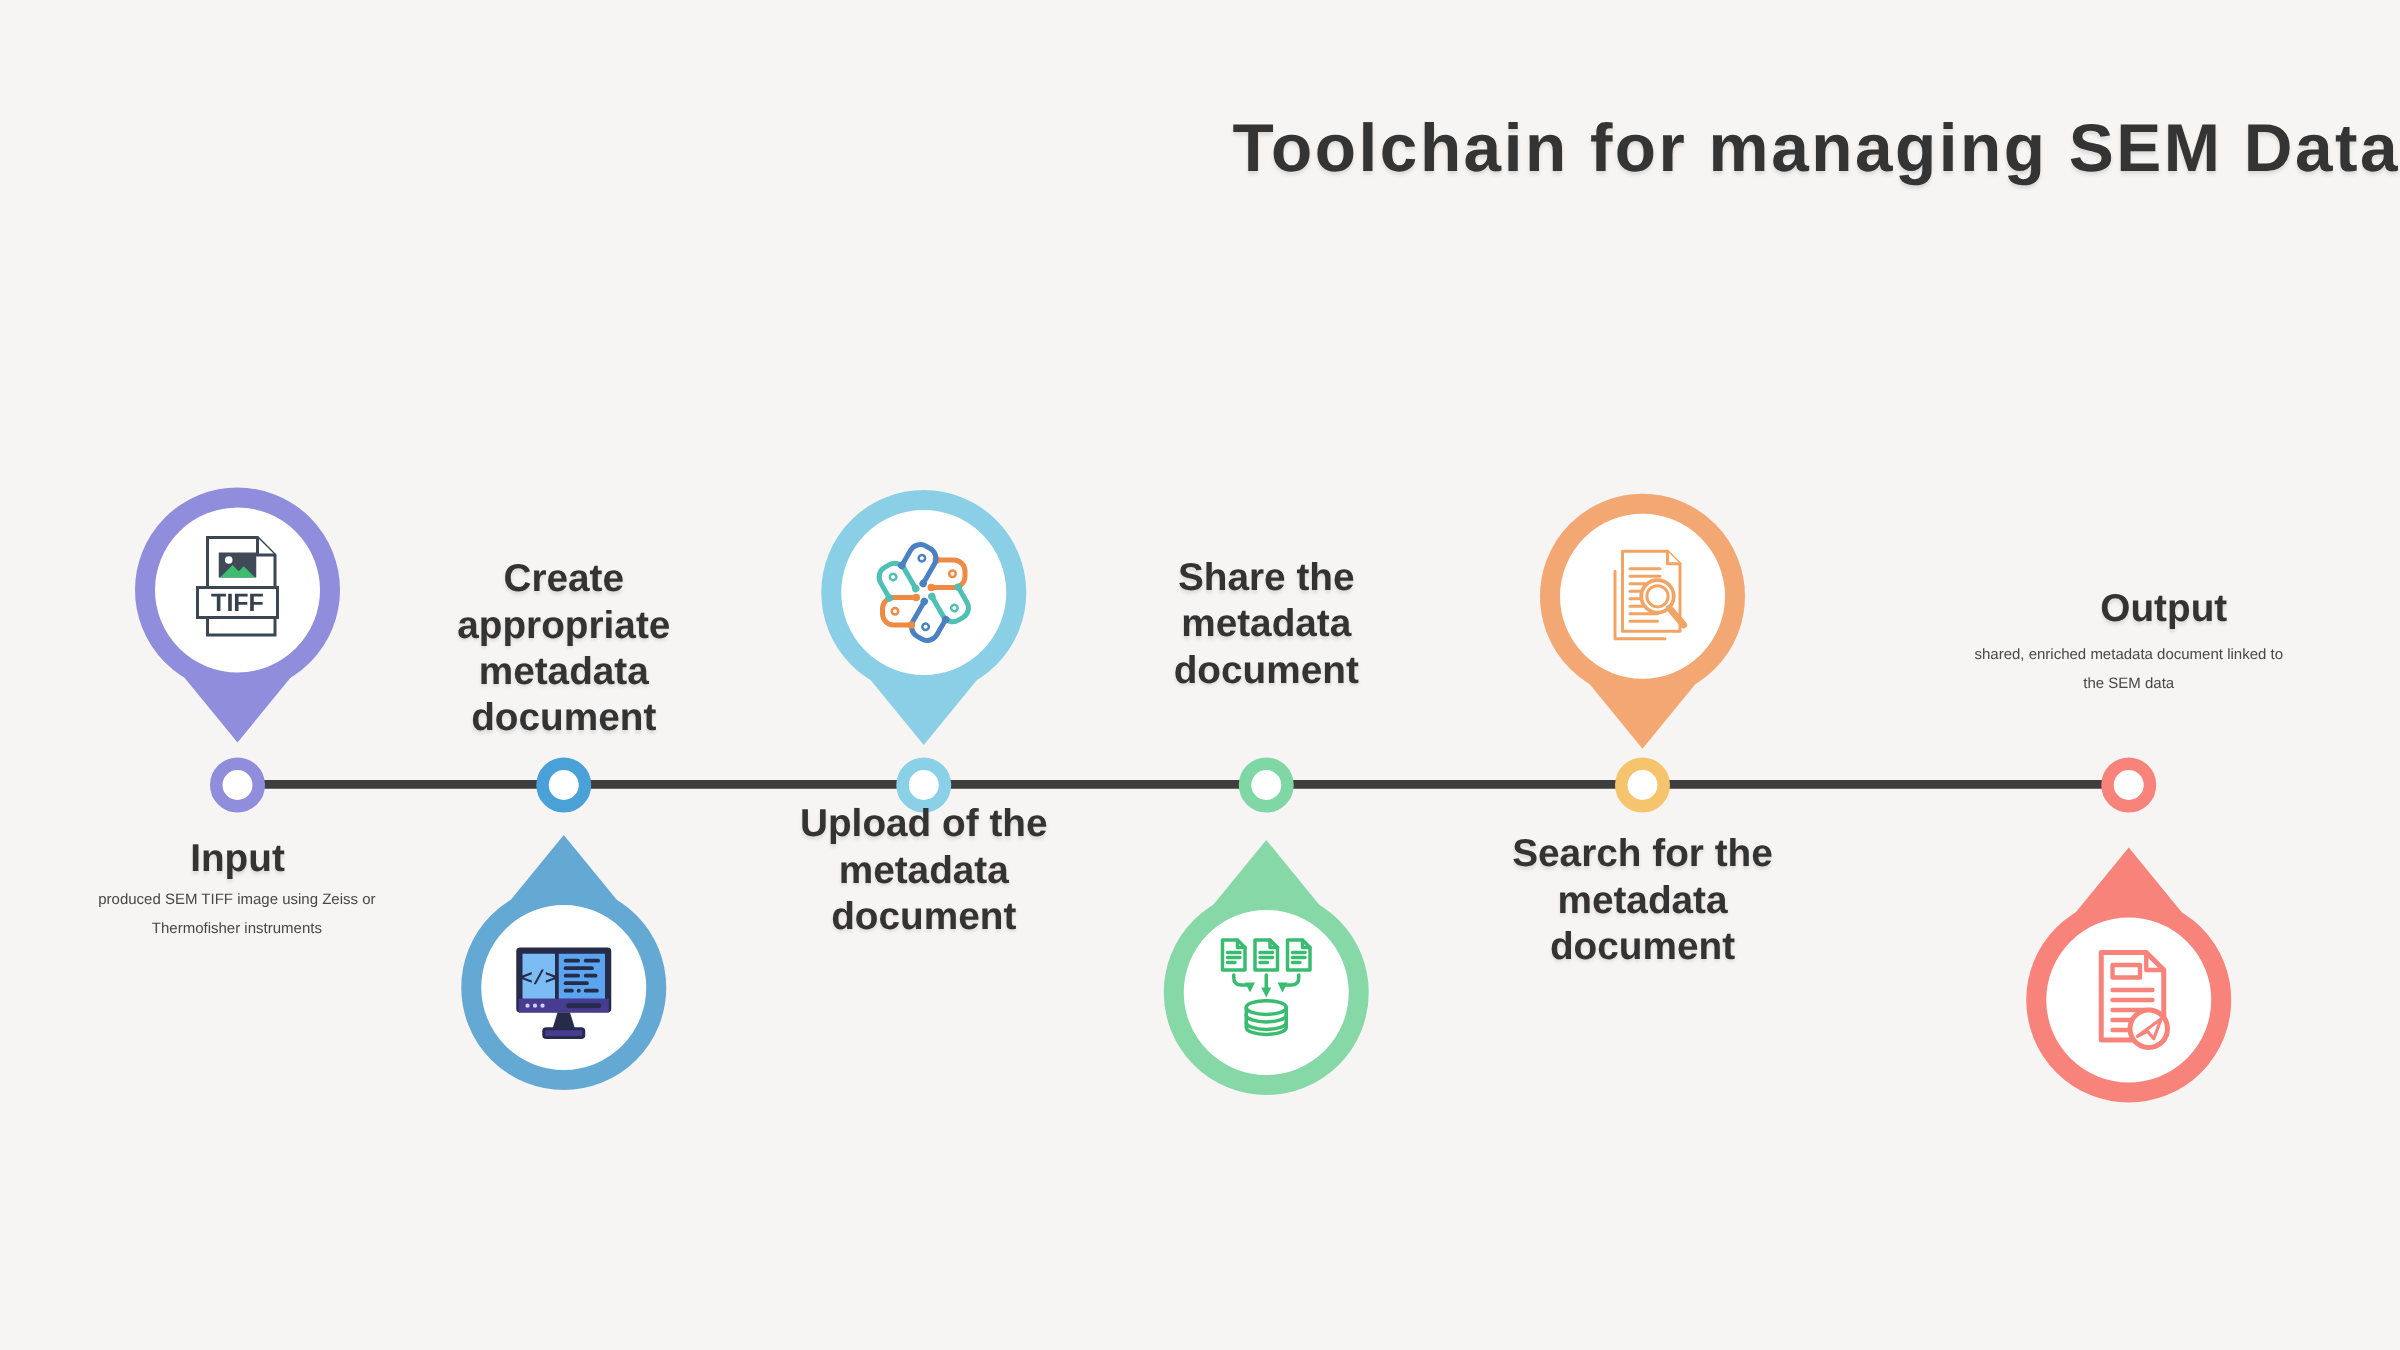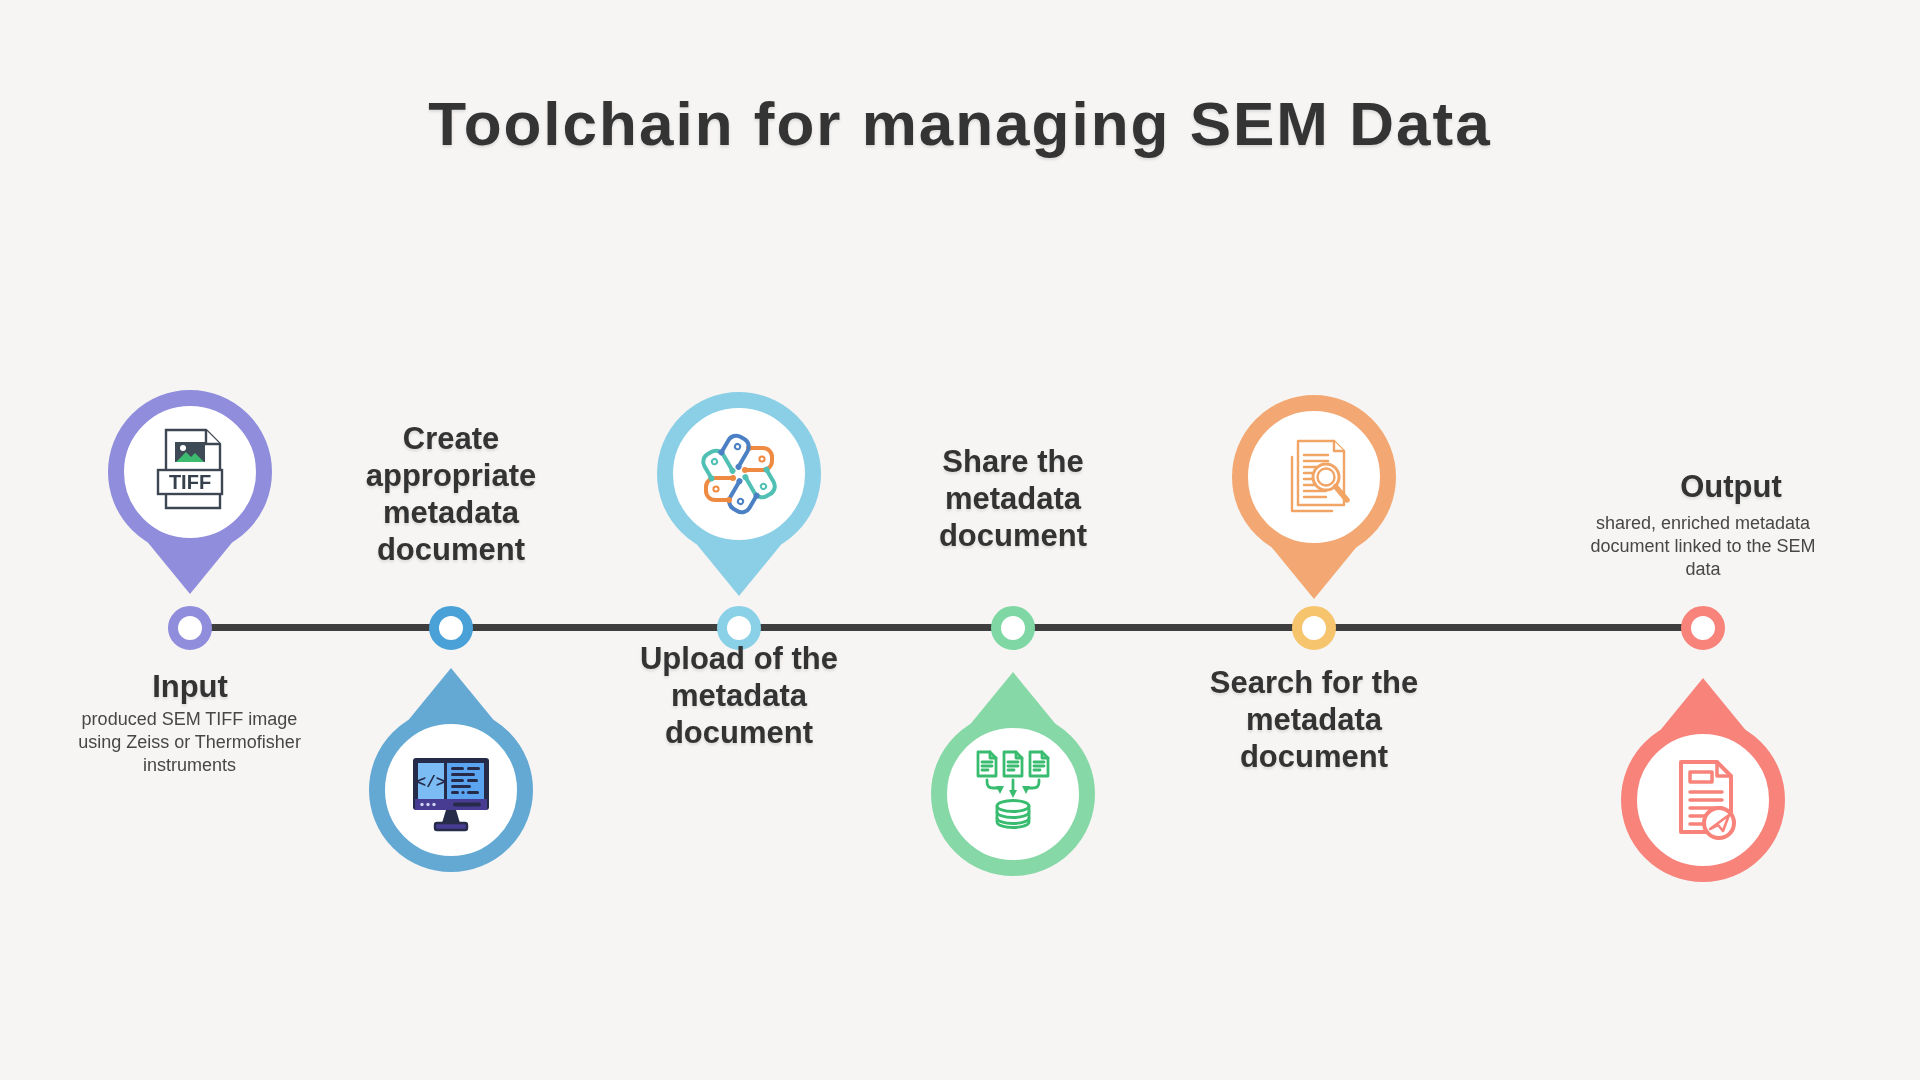--- a/index.html
+++ b/index.html
@@ -5,46 +5,46 @@
   html,body{margin:0;padding:0;}
   body{
     width:1920px;height:1080px;
     background:#f6f5f3;
     font-family:"Liberation Sans", sans-serif;
     overflow:hidden;
   }
   .canvas{position:relative;width:1920px;height:1080px;background:#f6f5f3;}
   .page-title{
     position:absolute;top:88px;left:0;width:1920px;
-    text-align:center;
-    font-size:62px;font-weight:bold;letter-spacing:2px;
+    text-align:right;
+    font-size:54px;font-weight:bold;letter-spacing:2px;
     color:#343434;
     text-shadow:0 2px 3px rgba(60,60,60,0.15);
   }
   .timeline-line{
     position:absolute;left:190px;top:624px;width:1513px;height:7px;
     background:#3e3e3e;border-radius:4px;
   }
   .pin{position:absolute;width:200px;height:240px;}
   .dot{position:absolute;width:48px;height:48px;}
   .label,.heading{
     position:absolute;text-align:center;
     font-size:31px;line-height:37px;font-weight:bold;color:#333333;
     text-shadow:0 2px 3px rgba(60,60,60,0.15);
   }
   .desc{
     position:absolute;text-align:center;
-    font-size:18px;line-height:23px;color:#474747;
+    font-size:12px;line-height:23px;color:#474747;
   }
   
   .pin-1{left:90px;top:380px;}   .dot-1{left:166px;top:604px;}
   .head-1{left:50px;top:668px;width:280px;}
   .desc-1{left:72px;top:708px;width:235px;}
   
-  .lab-2{left:341px;top:420px;width:220px;}
+  .lab-2{left:341px;top:444px;width:220px;}
   .dot-2{left:427px;top:604px;}  .pin-2{left:351px;top:642px;}
   
   .pin-3{left:639px;top:382px;}  .dot-3{left:715px;top:604px;}
   .lab-3{left:619px;top:640px;width:240px;}
   
   .lab-4{left:908px;top:443px;width:210px;}
   .dot-4{left:989px;top:604px;}  .pin-4{left:913px;top:646px;}
   
   .pin-5{left:1214px;top:385px;} .dot-5{left:1290px;top:604px;}
   .lab-5{left:1184px;top:664px;width:260px;}

